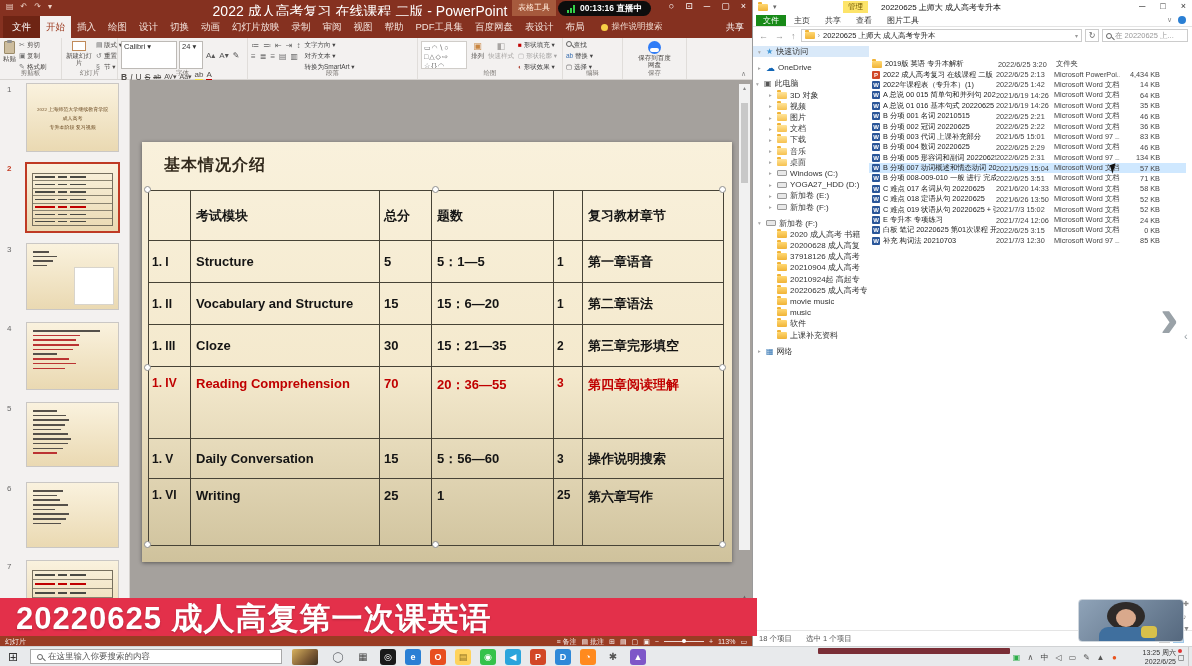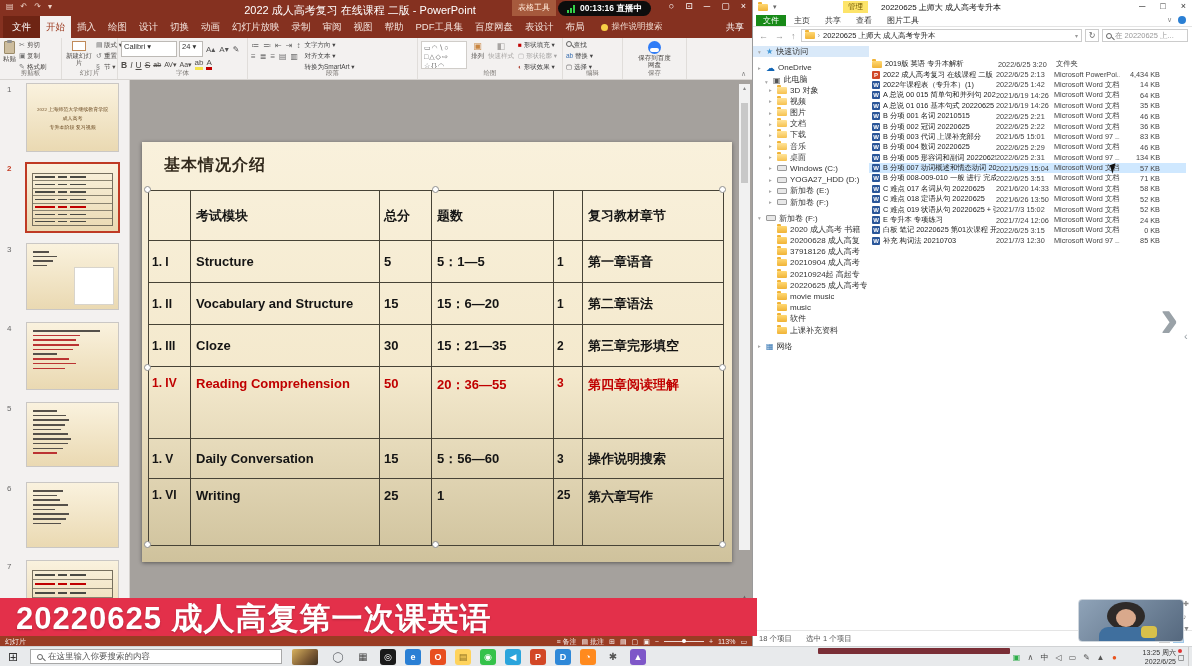--- a/index.html
+++ b/index.html
@@ -2,21 +2,21 @@
 <html><head>
 <meta charset="utf-8">
 <style>
 *{box-sizing:border-box;margin:0;padding:0}
 body{margin:0;background:#222;font-family:"Liberation Sans","DejaVu Sans",sans-serif}
 .screen{position:relative;width:1192px;height:666px;background:#9a9690;overflow:hidden;font-family:"Liberation Sans","DejaVu Sans",sans-serif}
 
 .ppt{position:absolute;left:0;top:0;width:752px;height:647px;background:#f1efee}
 .ppt-title{position:absolute;top:0;left:0;width:100%;height:16px;background:#853120;color:#fff}
 .qa{position:absolute;left:6px;top:2px;display:flex;gap:7px;font-size:8px;color:#f0d6ca}
-.ppt-title-text{position:absolute;left:150px;width:420px;text-align:center;top:3px;font-size:11px;color:#fff;white-space:nowrap;overflow:hidden}
+.ppt-title-text{position:absolute;left:150px;width:420px;text-align:center;top:3px;font-size:14px;color:#fff;white-space:nowrap;overflow:hidden}
 .ctx-chip{position:absolute;left:512px;top:0;height:16px;line-height:16px;padding:0 6px;background:#a65a3d;font-size:8px;color:#ffe9d8}
 .win-ctl{position:absolute;right:6px;top:1px;display:flex;gap:11px;font-size:9px;color:#fff}
 .live{position:absolute;left:558px;top:1px;height:15px;background:#0d0d0d;border-radius:8px;display:flex;align-items:center;gap:4px;padding:0 9px;z-index:60;color:#fff;font-size:8.5px;font-weight:bold;white-space:nowrap}
 .bars{display:flex;align-items:flex-end;height:8px}
 .bars i{display:block;width:2px;background:#35d14a;margin-right:1px}
 .bars i:nth-child(1){height:3px}.bars i:nth-child(2){height:5px}.bars i:nth-child(3){height:8px}
 .ppt-tabs{position:absolute;top:16px;left:0;width:100%;height:22px;background:#853120;display:flex;align-items:stretch;padding-left:3px}
 #ppt-tab-list{display:flex}
 .ptab{color:#f4e3dc;font-size:9.5px;line-height:22px;padding:0 6px;white-space:nowrap}
 .ptab.file{background:#6e2414;color:#fff;padding:0 9px}
@@ -35,21 +35,21 @@
 .g-draw{width:145px;display:flex;gap:4px}
 .g-edit{width:60px}
 .g-save{width:64px;display:flex;flex-direction:column;align-items:center}
 .bigbtn{display:flex;flex-direction:column;align-items:center;gap:1px;font-size:6.5px;text-align:center}
 .ic-paste{width:11px;height:13px;background:#cdbd9e;border:1px solid #9a8a68;border-radius:1px;position:relative}
 .ic-paste::before{content:"";position:absolute;left:2px;top:-2px;width:5px;height:3px;background:#8f8f8f;border-radius:1px}
 .ic-slide{width:14px;height:10px;background:#fff;border:1px solid #c08a5a}
 .smalls{display:flex;flex-direction:column;justify-content:flex-start;gap:2px;font-size:6.5px;white-space:nowrap}
 .smalls .ri{display:inline-block;width:8px;font-size:7px;color:#777}
 .fr1{display:flex;gap:2px;align-items:center;margin-bottom:2px}
-.combo{height:16px;border:1px solid #bdbab6;background:#fff;font-size:7.5px;line-height:10px;padding:0 2px;white-space:nowrap;color:#333}
+.combo{height:28px;border:1px solid #bdbab6;background:#fff;font-size:7.5px;line-height:10px;padding:0 2px;white-space:nowrap;color:#333}
 .fgl{font-size:8px;padding:0 1px;color:#555}
 .fr2{display:flex;gap:3px;align-items:center;font-size:8.5px}
 .fb{font-weight:bold}.fi{font-style:italic}.fu{text-decoration:underline}.fs{text-decoration:line-through}
 .chip-hl{border-bottom:3px solid #f5e34a;line-height:8px;font-size:8px}
 .chip-fc{border-bottom:3px solid #c00000;line-height:8px;font-size:8px}
 .pcol{display:flex;flex-direction:column;gap:2px}
 .prow{display:flex;gap:4px;font-size:8px;color:#666}
 .pstack{display:flex;flex-direction:column;gap:2px;font-size:6.5px;white-space:nowrap;color:#444}
 .shapebox{width:46px;height:28px;background:#fff;border:1px solid #d0cdc9;font-size:7px;line-height:9px;padding:1px 2px;color:#666;overflow:hidden;letter-spacing:1px}
 .dim{opacity:.45}
@@ -504,21 +504,21 @@
               <div class="tc c4">1</div>
               <div class="tc c5">第二章语法</div>
               <div class="tc c0">1. III</div>
               <div class="tc c1">Cloze</div>
               <div class="tc c2">30</div>
               <div class="tc c3">15：21—35</div>
               <div class="tc c4">2</div>
               <div class="tc c5">第三章完形填空</div>
               <div class="tc c0 red tall">1. IV</div>
               <div class="tc c1 red tall">Reading Comprehension</div>
-              <div class="tc c2 red tall">50</div>
+              <div class="tc c2 red tall">70</div>
               <div class="tc c3 red tall">20：36—55</div>
               <div class="tc c4 red tall">3</div>
               <div class="tc c5 red tall">第四章阅读理解</div>
               <div class="tc c0">1. V</div>
               <div class="tc c1">Daily Conversation</div>
               <div class="tc c2">15</div>
               <div class="tc c3">5：56—60</div>
               <div class="tc c4">3</div>
               <div class="tc c5">操作说明搜索</div>
               <div class="tc c0 tall">1. VI</div>
@@ -612,21 +612,21 @@
         <div class="srow ssel" style="padding-left: 3px;">
           <span class="sexp">▾</span>
           <span class="ic star"></span>
           <span class="slab">快速访问</span>
         </div>
         <div class="srow" style="margin-top: 5px; padding-left: 3px;">
           <span class="sexp">▸</span>
           <span class="ic cloud"></span>
           <span class="slab">OneDrive</span>
         </div>
-        <div class="srow" style="padding-left: 10px; align-items: flex-end;">
+        <div class="srow" style="margin-top: 5px; padding-left: 1px;">
           <span class="sexp">▾</span>
           <span class="ic pc"></span>
           <span class="slab">此电脑</span>
         </div>
         <div class="srow" style="padding-left: 14px;">
           <span class="sexp">▸</span>
           <span class="ic fspecial"></span>
           <span class="slab">3D 对象</span>
         </div>
         <div class="srow" style="padding-left: 14px;">

